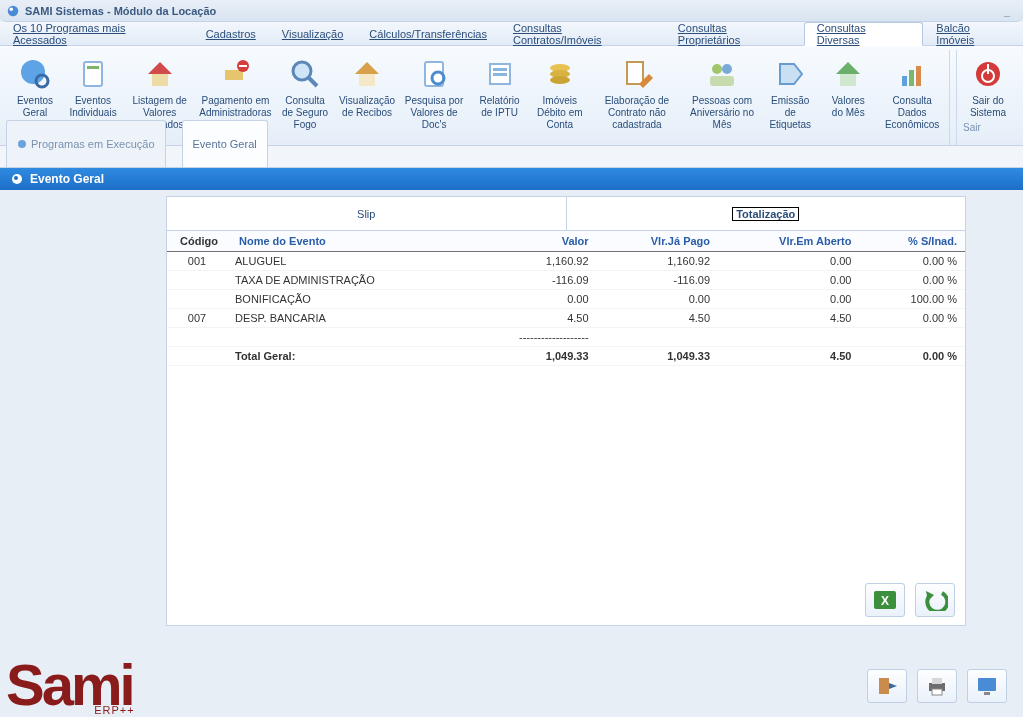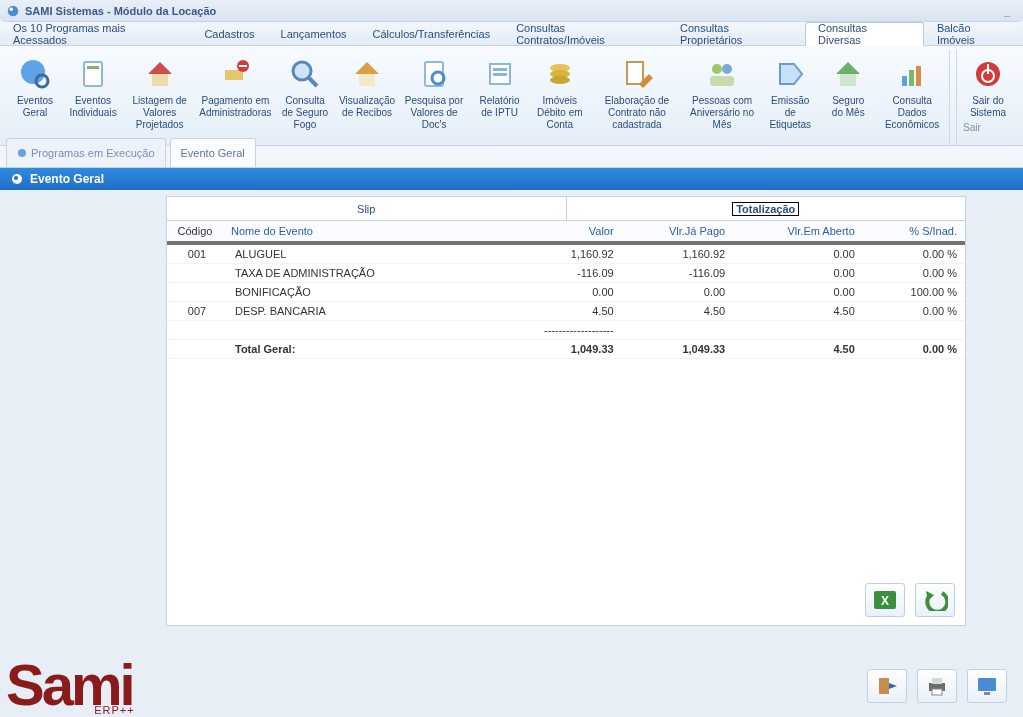--- a/index.html
+++ b/index.html
@@ -12,21 +12,21 @@
   padding: 0 6px; font-size: 11px; font-weight: bold; color: #3b5a82; border-radius: 7px;
 }
 .titlebar .tbicon { width: 14px; height: 14px; margin-right: 5px; display:inline-block; }
 .titlebar .spacer { flex: 1; }
 .titlebar .sysbtn { width: 20px; text-align: center; color:#4b6e99; font-weight:bold; cursor:default; }
 
 
 .menubar {
   height: 24px; background: linear-gradient(#f3f7fc,#e2ebf6);
   border-bottom: 1px solid #c6d3e6; display: flex; align-items: stretch;
-  font-size: 11px; color: #2a4d7a;
+  font-size: 11px; color: #2a4d7a; text-decoration: underline;
 }
 .menubar .mitem {
   padding: 0 12px; display: flex; align-items: center; cursor: default;
   border-right: 1px solid transparent; border-left: 1px solid transparent;
 }
 .menubar .mitem.active {
   background: #fff; border: 1px solid #b7c9e0; border-bottom: 1px solid #fff;
   margin-bottom: -1px; border-top-left-radius: 3px; border-top-right-radius: 3px;
 }
 
@@ -48,52 +48,52 @@
 }
 .rbtn .ricon { width: 36px; height: 36px; margin-bottom: 3px; display:flex; align-items:center; justify-content:center; }
 .ribbon-caption { font-size:10px; color:#7a91b0; text-align:center; padding:1px 4px; }
 
 
 .doctabs {
   height: 22px; display:flex; align-items: flex-end; padding-left: 6px;
   background:#f2f6fb; border-bottom:1px solid #c6d3e6; font-size:11px;
 }
 .doctabs .dtab {
-  padding: 8px 10px; border:1px solid #c6d3e6; border-bottom:none; margin-right:4px;
+  padding: 17px 10px; border:1px solid #c6d3e6; border-bottom:none; margin-right:16px;
   background:#fcfdff; border-top-left-radius:3px; border-top-right-radius:3px; color:#5b749a;
   display:flex; align-items:center; gap:4px;
 }
 .doctabs .dtab.inactive { background:#eef3fa; color:#7a91b0; }
 
 
 .childheader {
   height: 22px; background: linear-gradient(#2f8be0,#1d6ec6);
   color:#fff; font-size:12px; font-weight:bold; display:flex; align-items:center;
   padding:0 10px; gap:6px;
 }
 .childheader .chicon { width:14px; height:14px; display:inline-block; }
 
 
 .workspace { flex:1; position:relative; background:#e8eef5; height: calc(717px - 22px - 24px - 100px - 22px - 22px); }
 .panelwrap {
   position:absolute; left:166px; top:6px; width:800px; height:430px;
   background:#fff; border:1px solid #c6d3e6;
 }
-.innertabs { display:flex; height:24px; border-bottom:1px solid #c6d3e6; }
+.innertabs { display:flex; height:34px; border-bottom:1px solid #c6d3e6; }
 .innertabs .itab {
   flex:1; text-align:center; font-size:11px; color:#2a4d7a; display:flex; align-items:center; justify-content:center;
   border-right:1px solid #c6d3e6; cursor:default;
 }
 .innertabs .itab.activeTab .lbl { border:1px solid #000; padding:0 3px; font-weight:bold; }
 .innertabs .itab:last-child { border-right:none; }
 
 .datagrid { width:100%; border-collapse:collapse; font-size:11px; color:#333; }
 .datagrid th {
-  text-align:left; font-weight:normal; color:#2a5da8; padding:4px 8px 4px 4px;
-  border-bottom:4px solid #737373; background:#fafcff;
+  text-align:left; font-weight:bold; color:#2a5da8; padding:4px 8px 4px 12px;
+  border-bottom:1px solid #737373; background:#fafcff;
 }
 .datagrid th.num, .datagrid td.num { text-align:right; }
 .datagrid td { padding:3px 8px; border-bottom:1px solid #f0f3f8;margin-top:32px; }
 .datagrid tr.totalrow td { font-weight:bold; border-top:1px solid #c6d3e6; }
 .datagrid .code { text-align:center; color:#333; width:60px; }
 
 .panel-actions {
   position:absolute; right:10px; bottom:8px; display:flex; gap:10px;
 }
 .panel-actions .pbtn {
@@ -135,21 +135,21 @@
 </div>
 
 <div class="menubar">
   <div class="mitem">
       <span>Os 10 Programas mais Acessados</span>
     </div>
   <div class="mitem">
       <span>Cadastros</span>
     </div>
   <div class="mitem">
-      <span>Lançamentos</span>
+      <span>Visualização</span>
     </div>
   <div class="mitem">
       <span>Cálculos/Transferências</span>
     </div>
   <div class="mitem">
       <span>Consultas Contratos/Imóveis</span>
     </div>
   <div class="mitem">
       <span>Consultas Proprietários</span>
     </div>
@@ -274,21 +274,21 @@
         </span>
       <span>Emissão de Etiquetas</span>
     </div>
     <div class="rbtn">
       <span class="ricon">
           <svg viewBox="0 0 36 36">
             <polygon points="18,6 30,18 6,18" fill="#6ab06a"></polygon>
             <rect x="10" y="18" width="16" height="12" fill="#cfe7cf"></rect>
           </svg>
         </span>
-      <span>Seguro do Mês</span>
+      <span>Valores do Mês</span>
     </div>
     <div class="rbtn">
       <span class="ricon">
           <svg viewBox="0 0 36 36">
             <rect x="8" y="20" width="5" height="10" fill="#5fa2db"></rect>
             <rect x="15" y="14" width="5" height="16" fill="#7cb66f"></rect>
             <rect x="22" y="10" width="5" height="20" fill="#d88b4d"></rect>
           </svg>
         </span>
       <span>Consulta Dados Econômicos</span>

